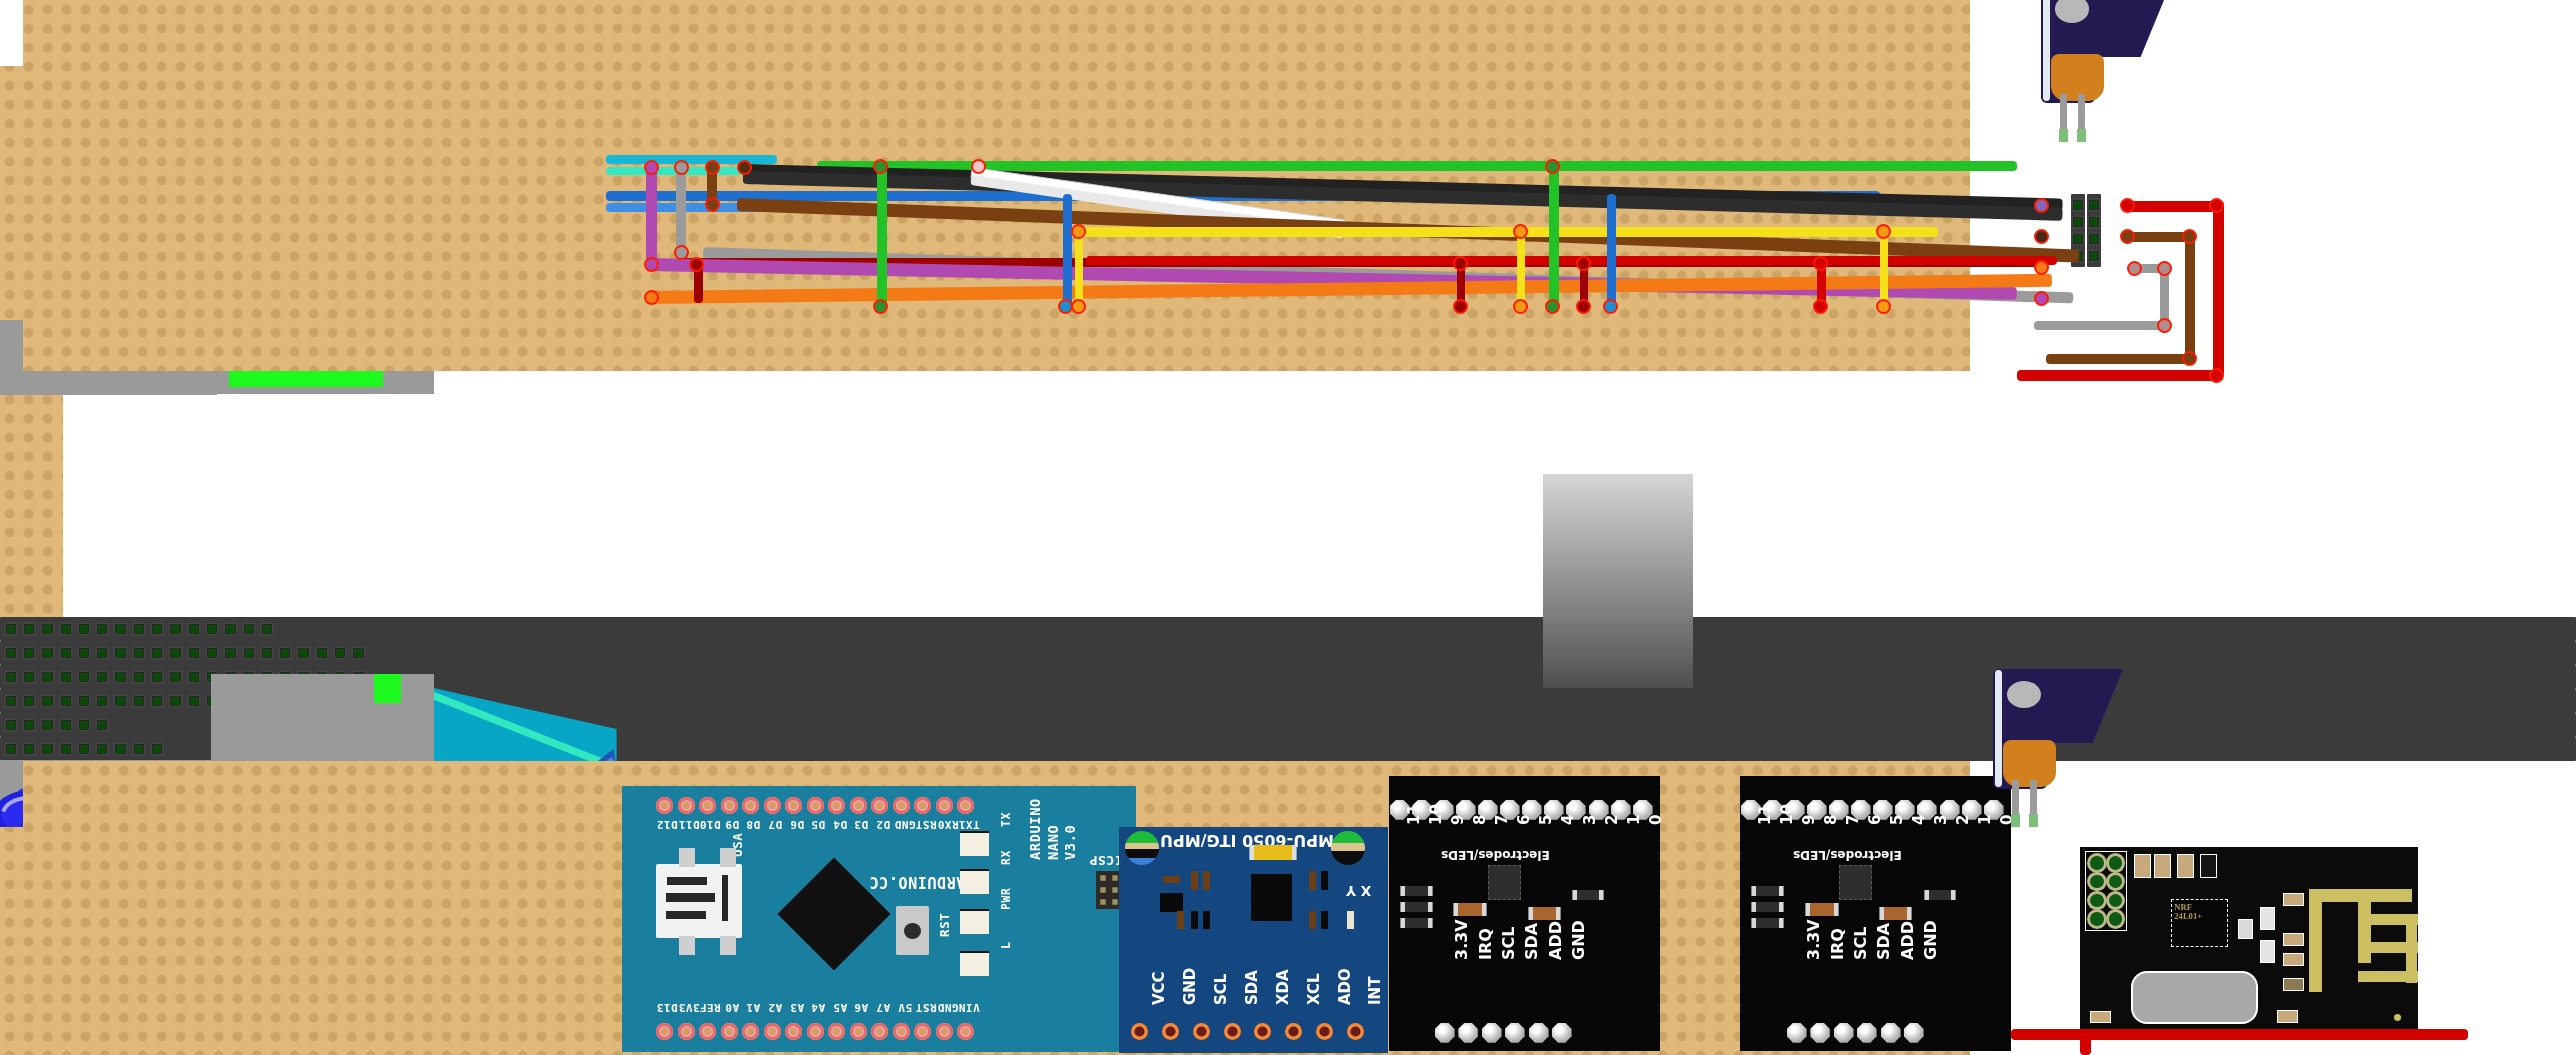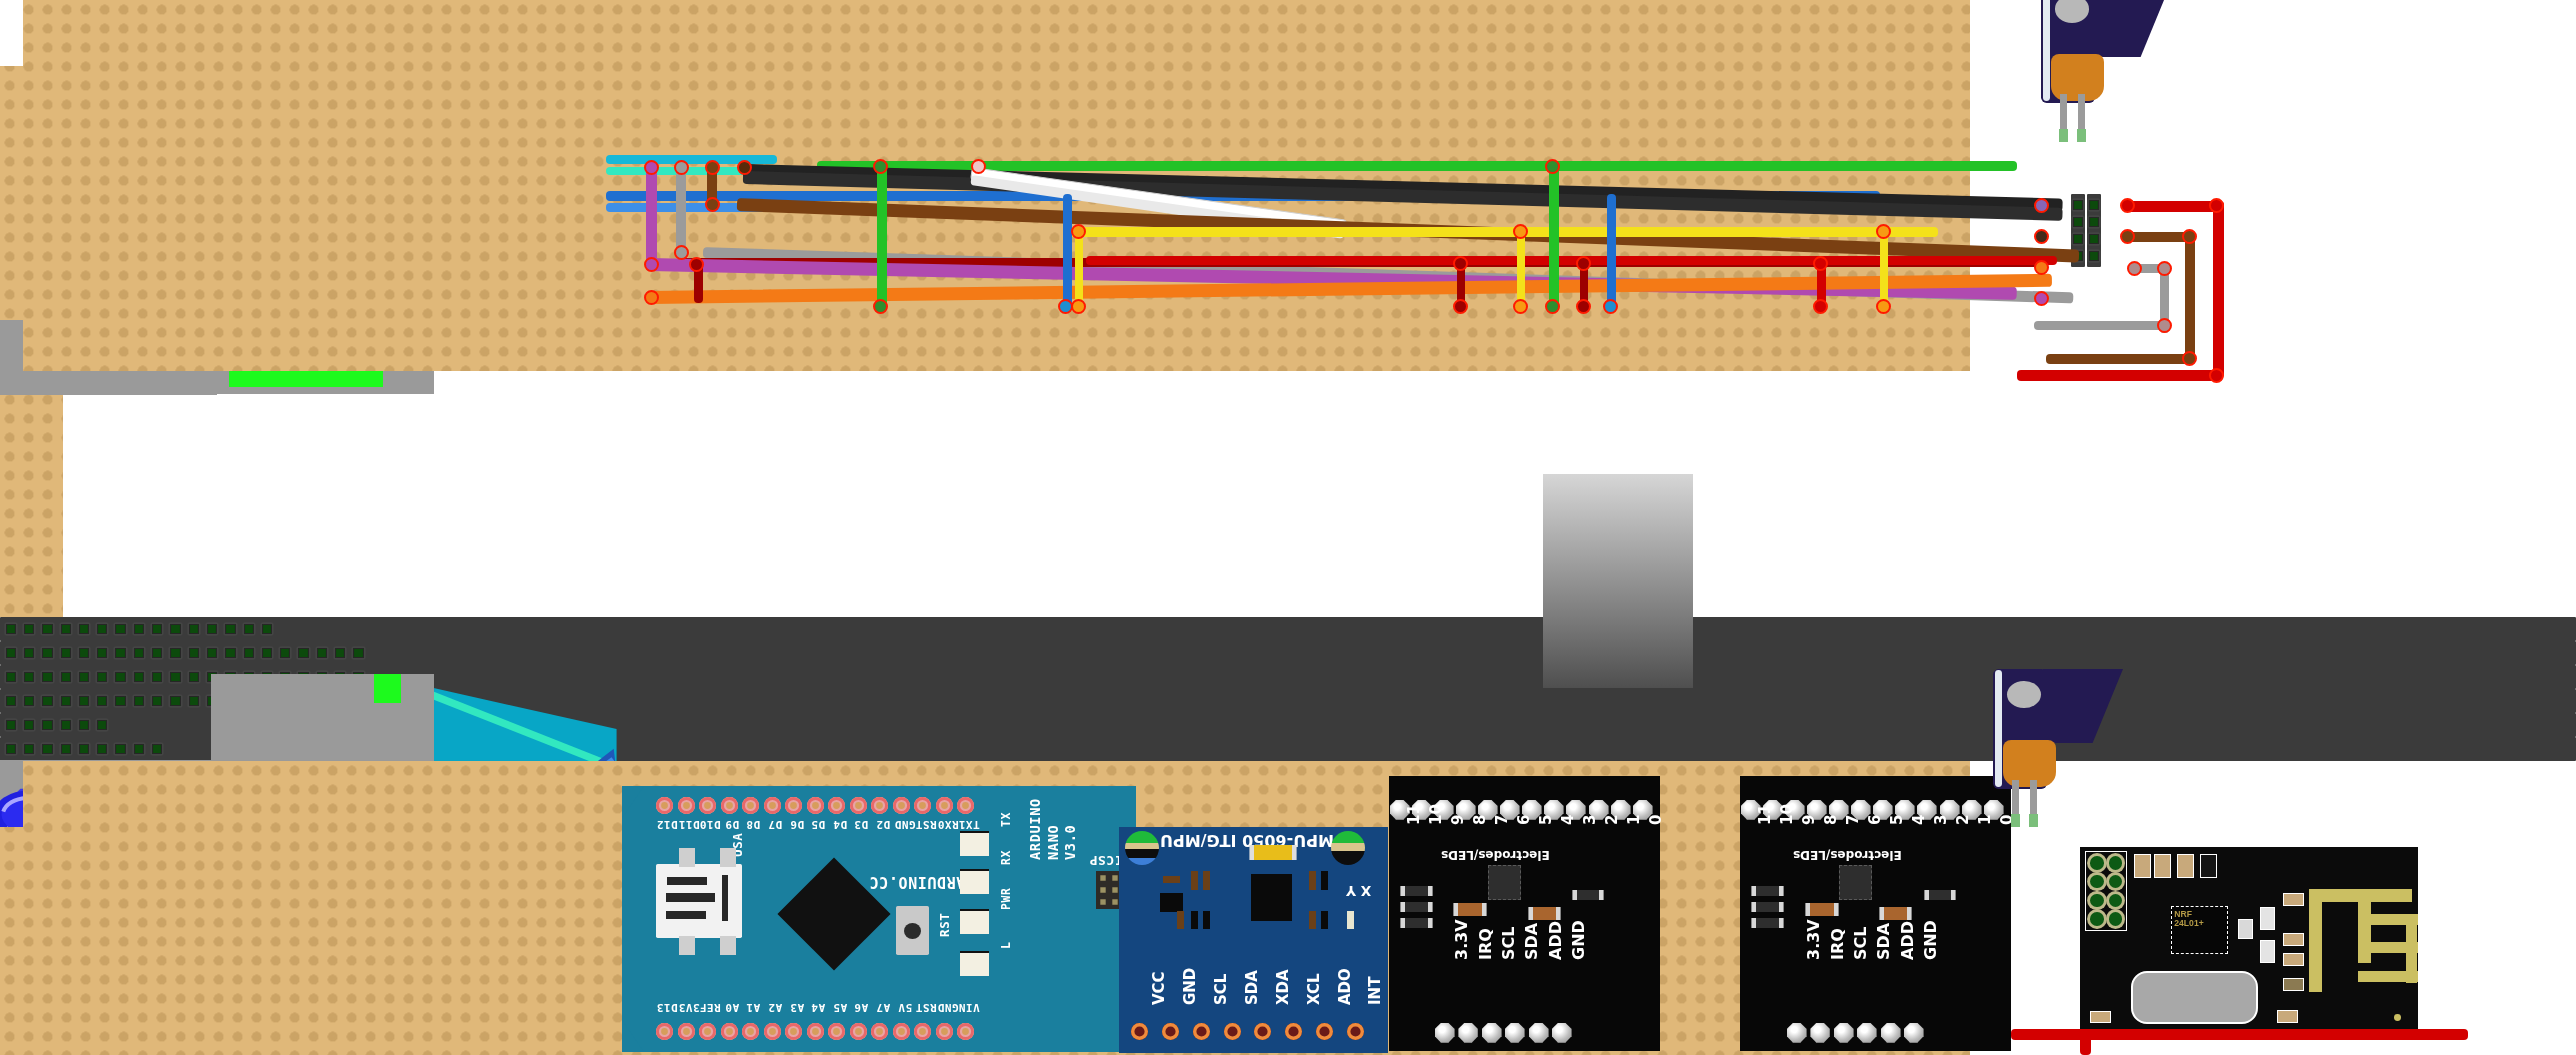--- a/index.html
+++ b/index.html
@@ -55,21 +55,21 @@
   .smd{position:absolute;background:#2e2e2e;}
   .smd.res{background:#a9652e;}
 
   
   .nrf{position:absolute;background:#0b0b0b;}
   .nrfhdr{position:absolute;display:grid;grid-template-columns:1fr 1fr;gap:5.1px;
           padding:4px;border:1.7px solid #fff;}
   .nrfhdr i{width:13.7px;height:13.7px;border-radius:50%;background:#0d5a14;box-shadow:0 0 0 2.9px #bdb98a;}
   .nrfchip{position:absolute;background:#060606;border:1.7px dashed #fff;color:#b49a46;
            font-size:8.6px;font-weight:bold;line-height:1.05;padding:2.9px 2.3px;
-           font-family:Liberation Sans, sans-serif;margin-top:7px;}
+           font-family:Liberation Serif, serif;}
   .xtal{position:absolute;background:#a8a8a8;border-radius:16px;border:2.3px solid #fff;}
   .ant{position:absolute;background:#cbbf62;}
   .nrfpad{position:absolute;background:#c8a97b;border:1.7px solid #fff;}
 
   
   .led5{position:absolute;}
   .cap{position:absolute;background:#231a52;border-radius:5.7px;}
   .grayblock{position:absolute;background:#9a9a9a;}
   .battery{position:absolute;background:linear-gradient(#d6d6d6,#4f4f4f);}
   .transistor{position:absolute;background:#0a0a0a;}

